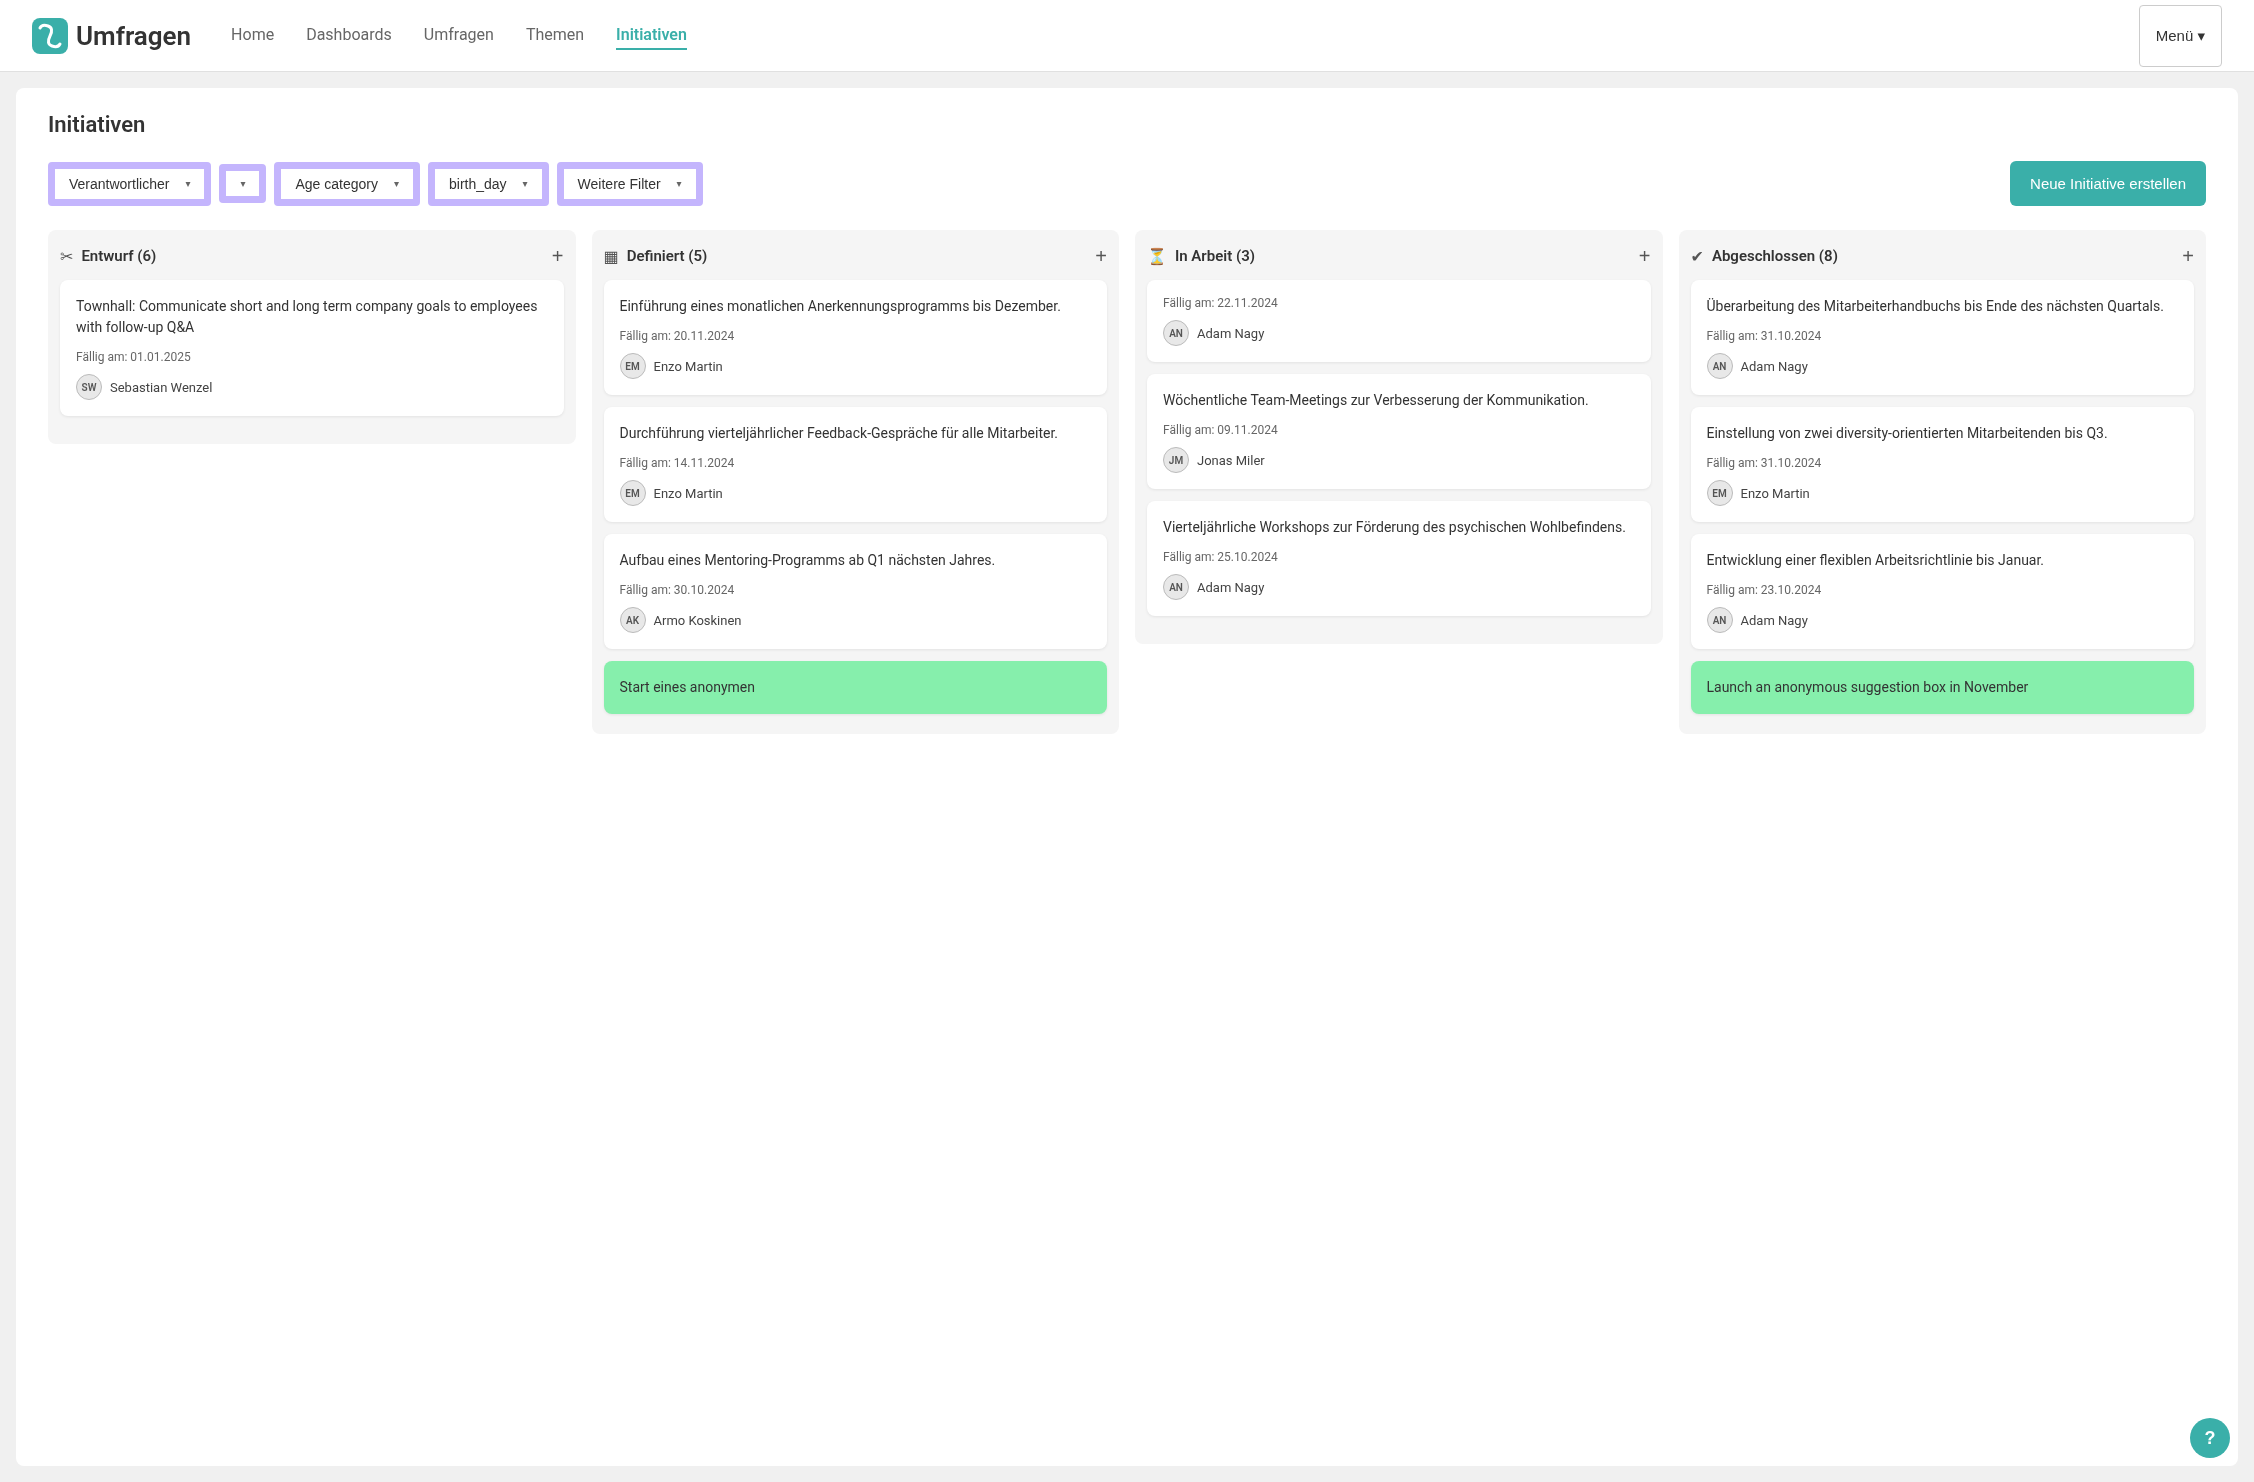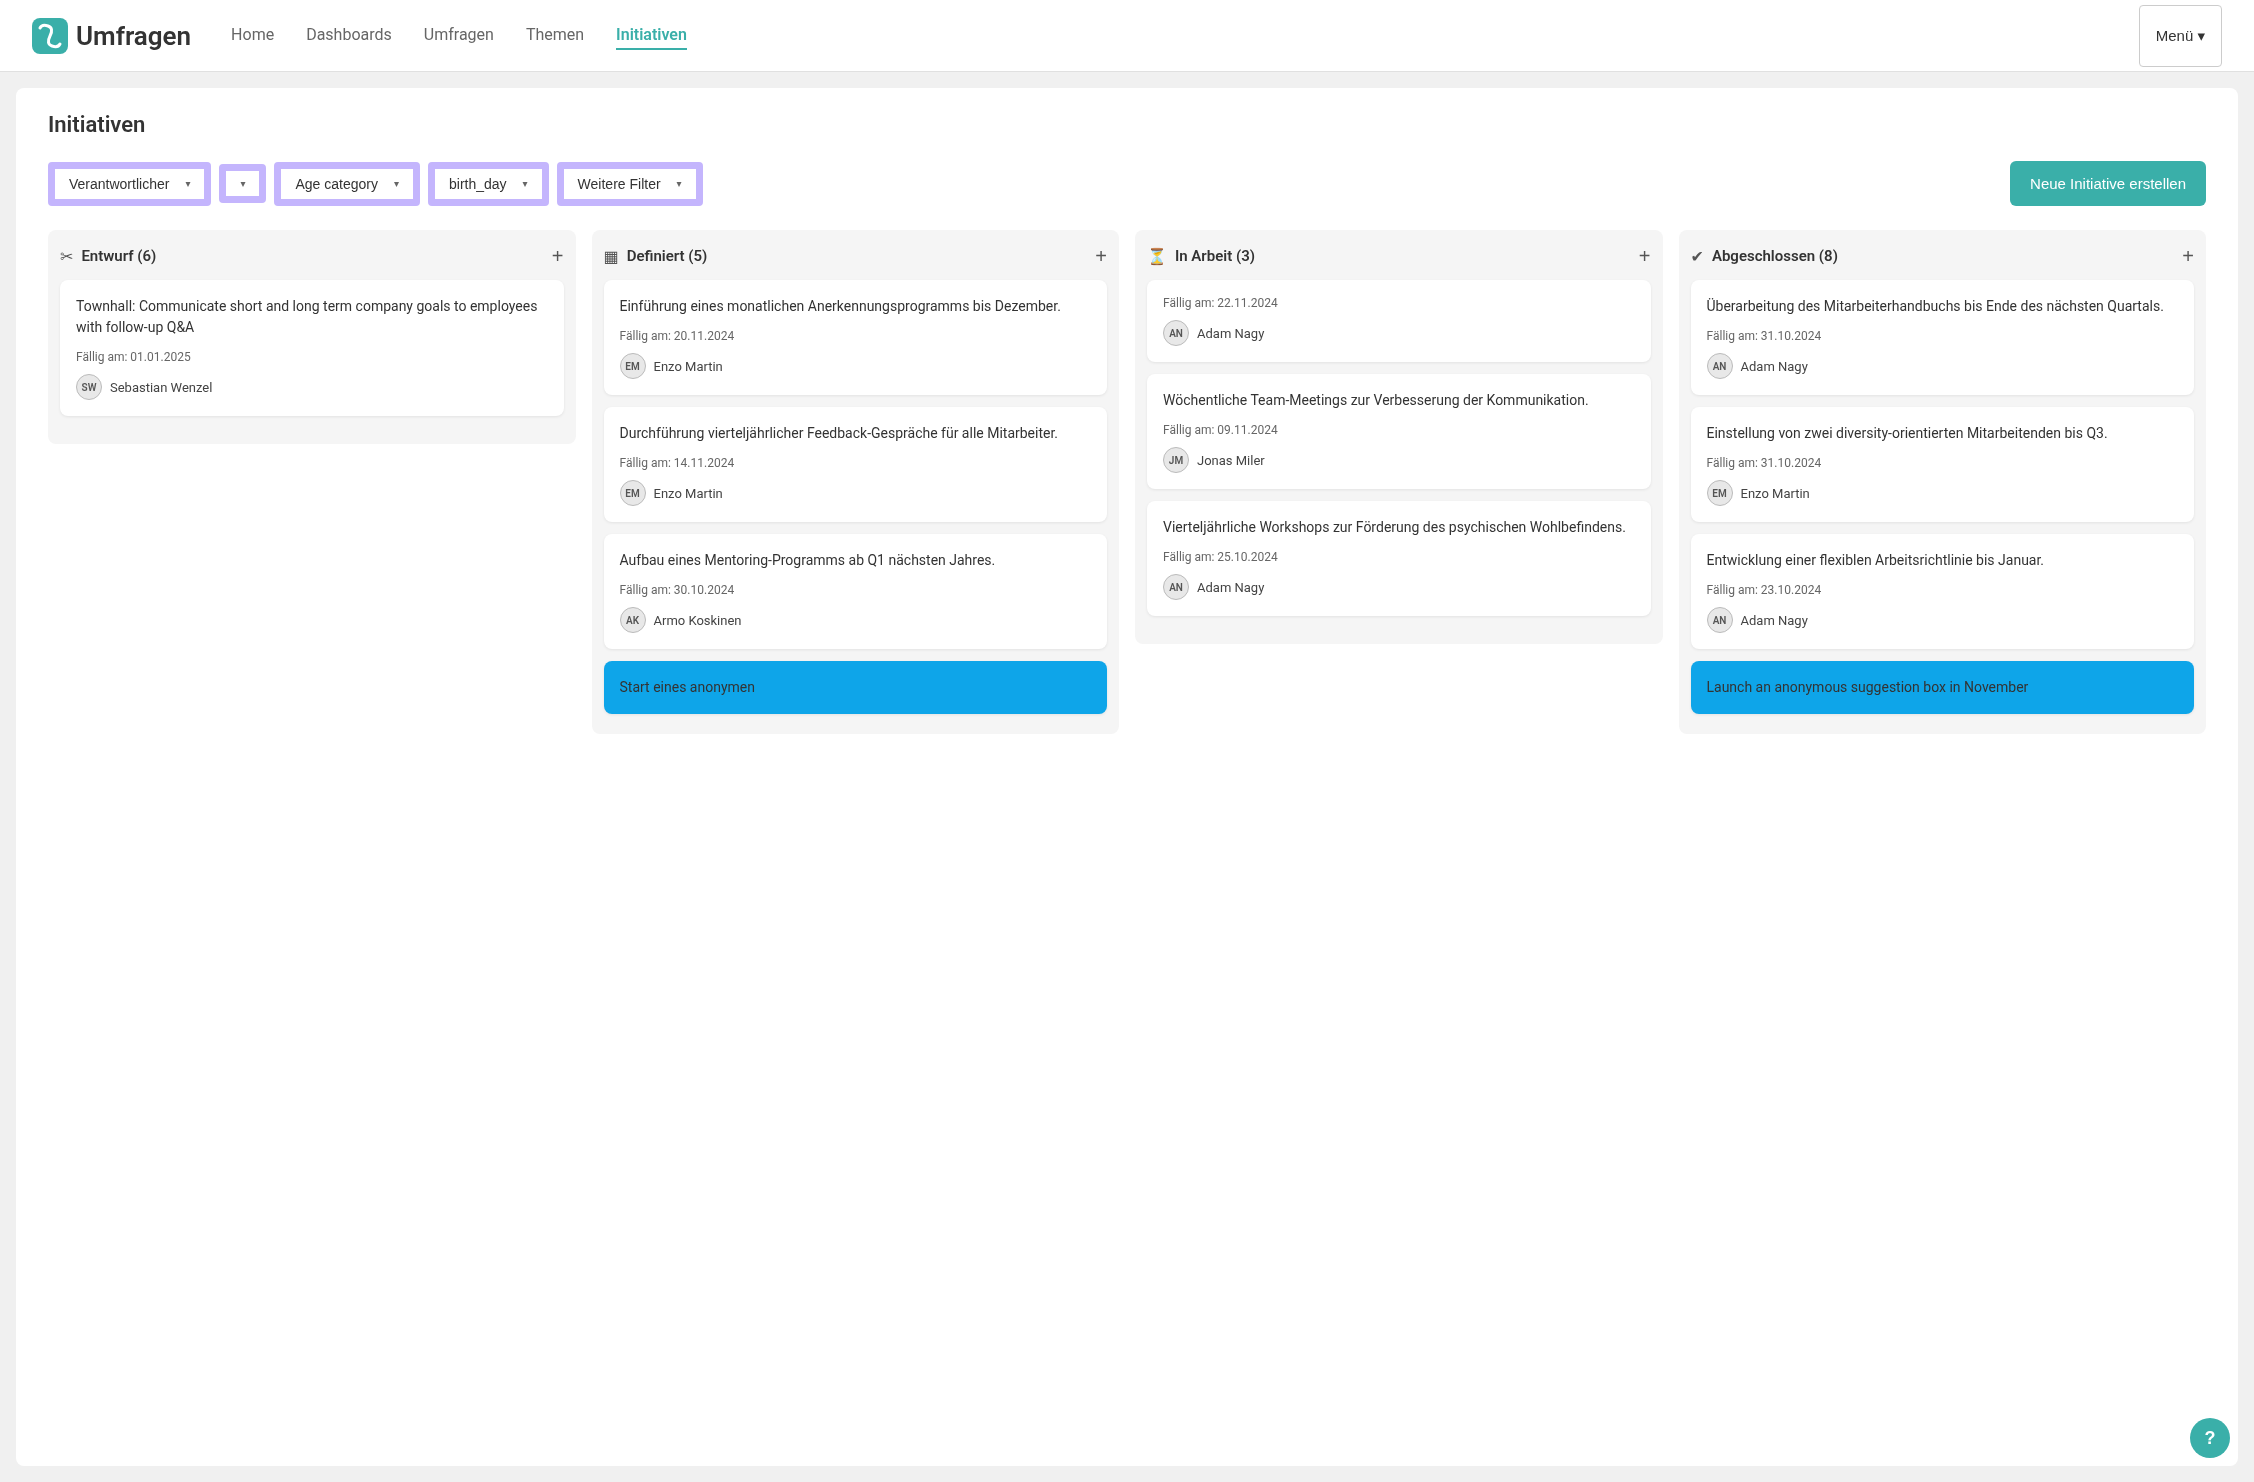--- a/index.html
+++ b/index.html
@@ -202,21 +202,21 @@
       font-size: 18px;
       font-weight: 700;
       cursor: pointer;
       display: flex;
       align-items: center;
       justify-content: center;
     }
 
     
     .card-partial {
-      background: #0ea5e9;
+      background: #86efac;
       border-radius: 8px;
       padding: 16px;
       margin-bottom: 4px;
       box-shadow: 0 1px 3px rgba(0,0,0,0.08);
       overflow: hidden;
       max-height: 60px;
     }
     .card-partial .card-title {
       margin-bottom: 0;
     }

